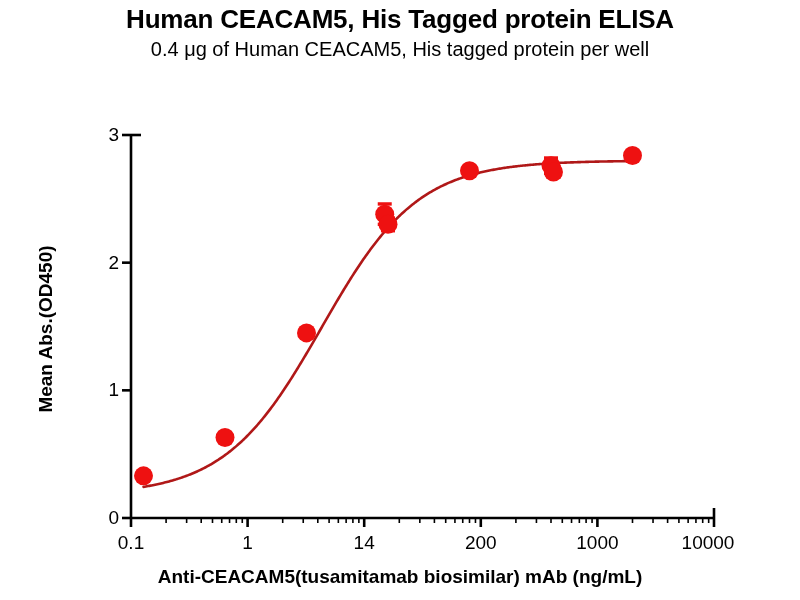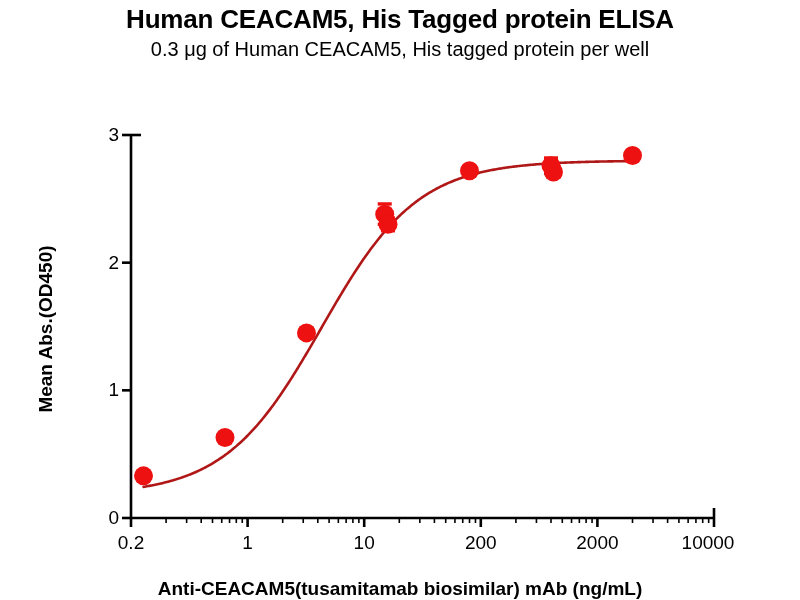--- a/index.html
+++ b/index.html
@@ -38,21 +38,21 @@
     top: 38px;
     width: 800px;
     text-align: center;
     font-size: 20px;
     font-weight: normal;
     font-family: "Liberation Sans", sans-serif;
   }
   .xlabel {
     position: absolute;
     left: 0;
-    top: 578px;
+    top: 566px;
     width: 800px;
     text-align: center;
     font-size: 19px;
     font-weight: bold;
     font-family: "Liberation Sans", sans-serif;
   }
   .ylabel {
     position: absolute;
     left: -104px;
     top: 318px;
@@ -86,21 +86,21 @@
     width: 800px;
     height: 600px;
   }
 </style>
 </head>
 <body>
 
 <div id="figure">
 
   <div class="title">Human CEACAM5, His Tagged protein ELISA</div>
-  <div class="subtitle">0.3 μg of Human CEACAM5, His tagged protein per well</div>
+  <div class="subtitle">0.4 μg of Human CEACAM5, His tagged protein per well</div>
 
   <svg class="plot" id="plot-svg" viewBox="0 0 800 600" xmlns="http://www.w3.org/2000/svg">
       <g>
         <line x1="131" y1="518" x2="714" y2="518" stroke="#000" stroke-width="2.6"></line>
         <line x1="131" y1="518" x2="131" y2="135" stroke="#000" stroke-width="2.6"></line>
       </g>
       <g>
         <line x1="131" y1="518" x2="131" y2="527" stroke="#000" stroke-width="2.6"></line>
         <line x1="247.60000000000002" y1="518" x2="247.60000000000002" y2="527" stroke="#000" stroke-width="2.6"></line>
         <line x1="364.20000000000005" y1="518" x2="364.20000000000005" y2="527" stroke="#000" stroke-width="2.6"></line>
@@ -188,23 +188,23 @@
         <circle cx="469.50" cy="170.75" r="9.5" fill="#EE1111"></circle>
         <circle cx="551.00" cy="165.64" r="9.5" fill="#EE1111"></circle>
         <circle cx="553.47" cy="172.02" r="9.5" fill="#EE1111"></circle>
         <circle cx="632.50" cy="155.43" r="9.5" fill="#EE1111"></circle>
       </g>
     </svg>
 
   <div class="ylabel">Mean Abs.(OD450)</div>
   <div class="xlabel">Anti-CEACAM5(tusamitamab biosimilar) mAb (ng/mL)</div>
 
-<div class="tick-label xtick-label" style="left: 131px; top: 532px;">0.2</div>
+<div class="tick-label xtick-label" style="left: 131px; top: 532px;">0.1</div>
     <div class="tick-label xtick-label" style="left: 247.6px; top: 532px;">1</div>
-    <div class="tick-label xtick-label" style="left: 364.2px; top: 532px;">10</div>
+    <div class="tick-label xtick-label" style="left: 364.2px; top: 532px;">14</div>
     <div class="tick-label xtick-label" style="left: 480.8px; top: 532px;">200</div>
-    <div class="tick-label xtick-label" style="left: 597.4px; top: 532px;">2000</div>
+    <div class="tick-label xtick-label" style="left: 597.4px; top: 532px;">1000</div>
     <div class="tick-label xtick-label" style="left: 708px; top: 532px;">10000</div>
     <div class="tick-label ytick-label" style="left: 89px; width: 30px; top: 518px;">0</div>
     <div class="tick-label ytick-label" style="left: 89px; width: 30px; top: 390.333px;">1</div>
     <div class="tick-label ytick-label" style="left: 89px; width: 30px; top: 262.667px;">2</div>
     <div class="tick-label ytick-label" style="left: 89px; width: 30px; top: 135px;">3</div>
   </div>
 
 </body></html>

